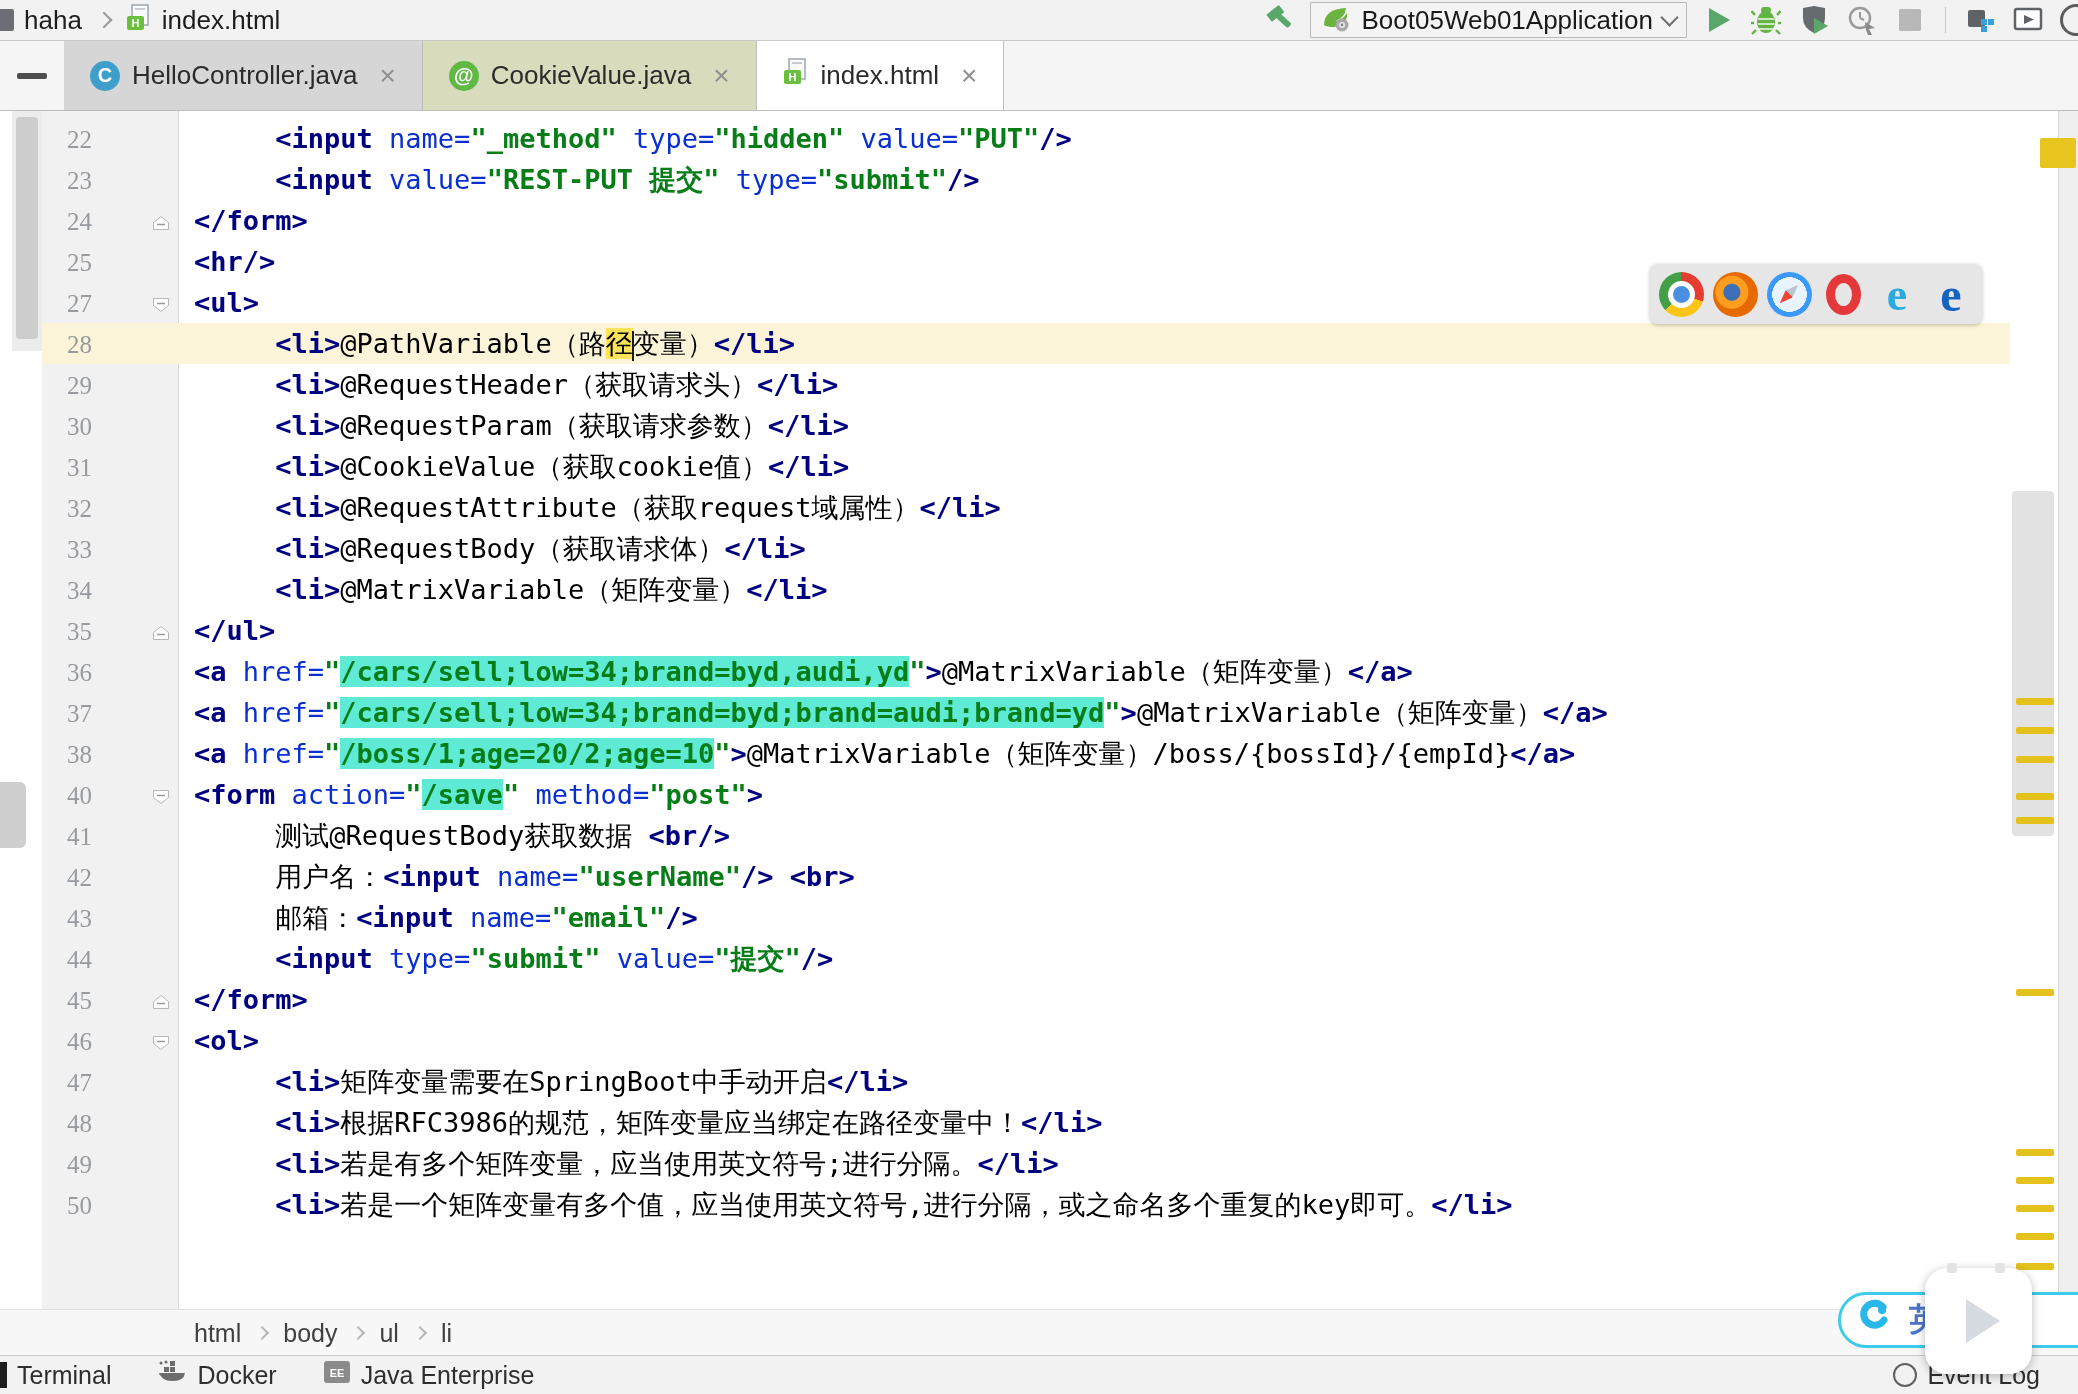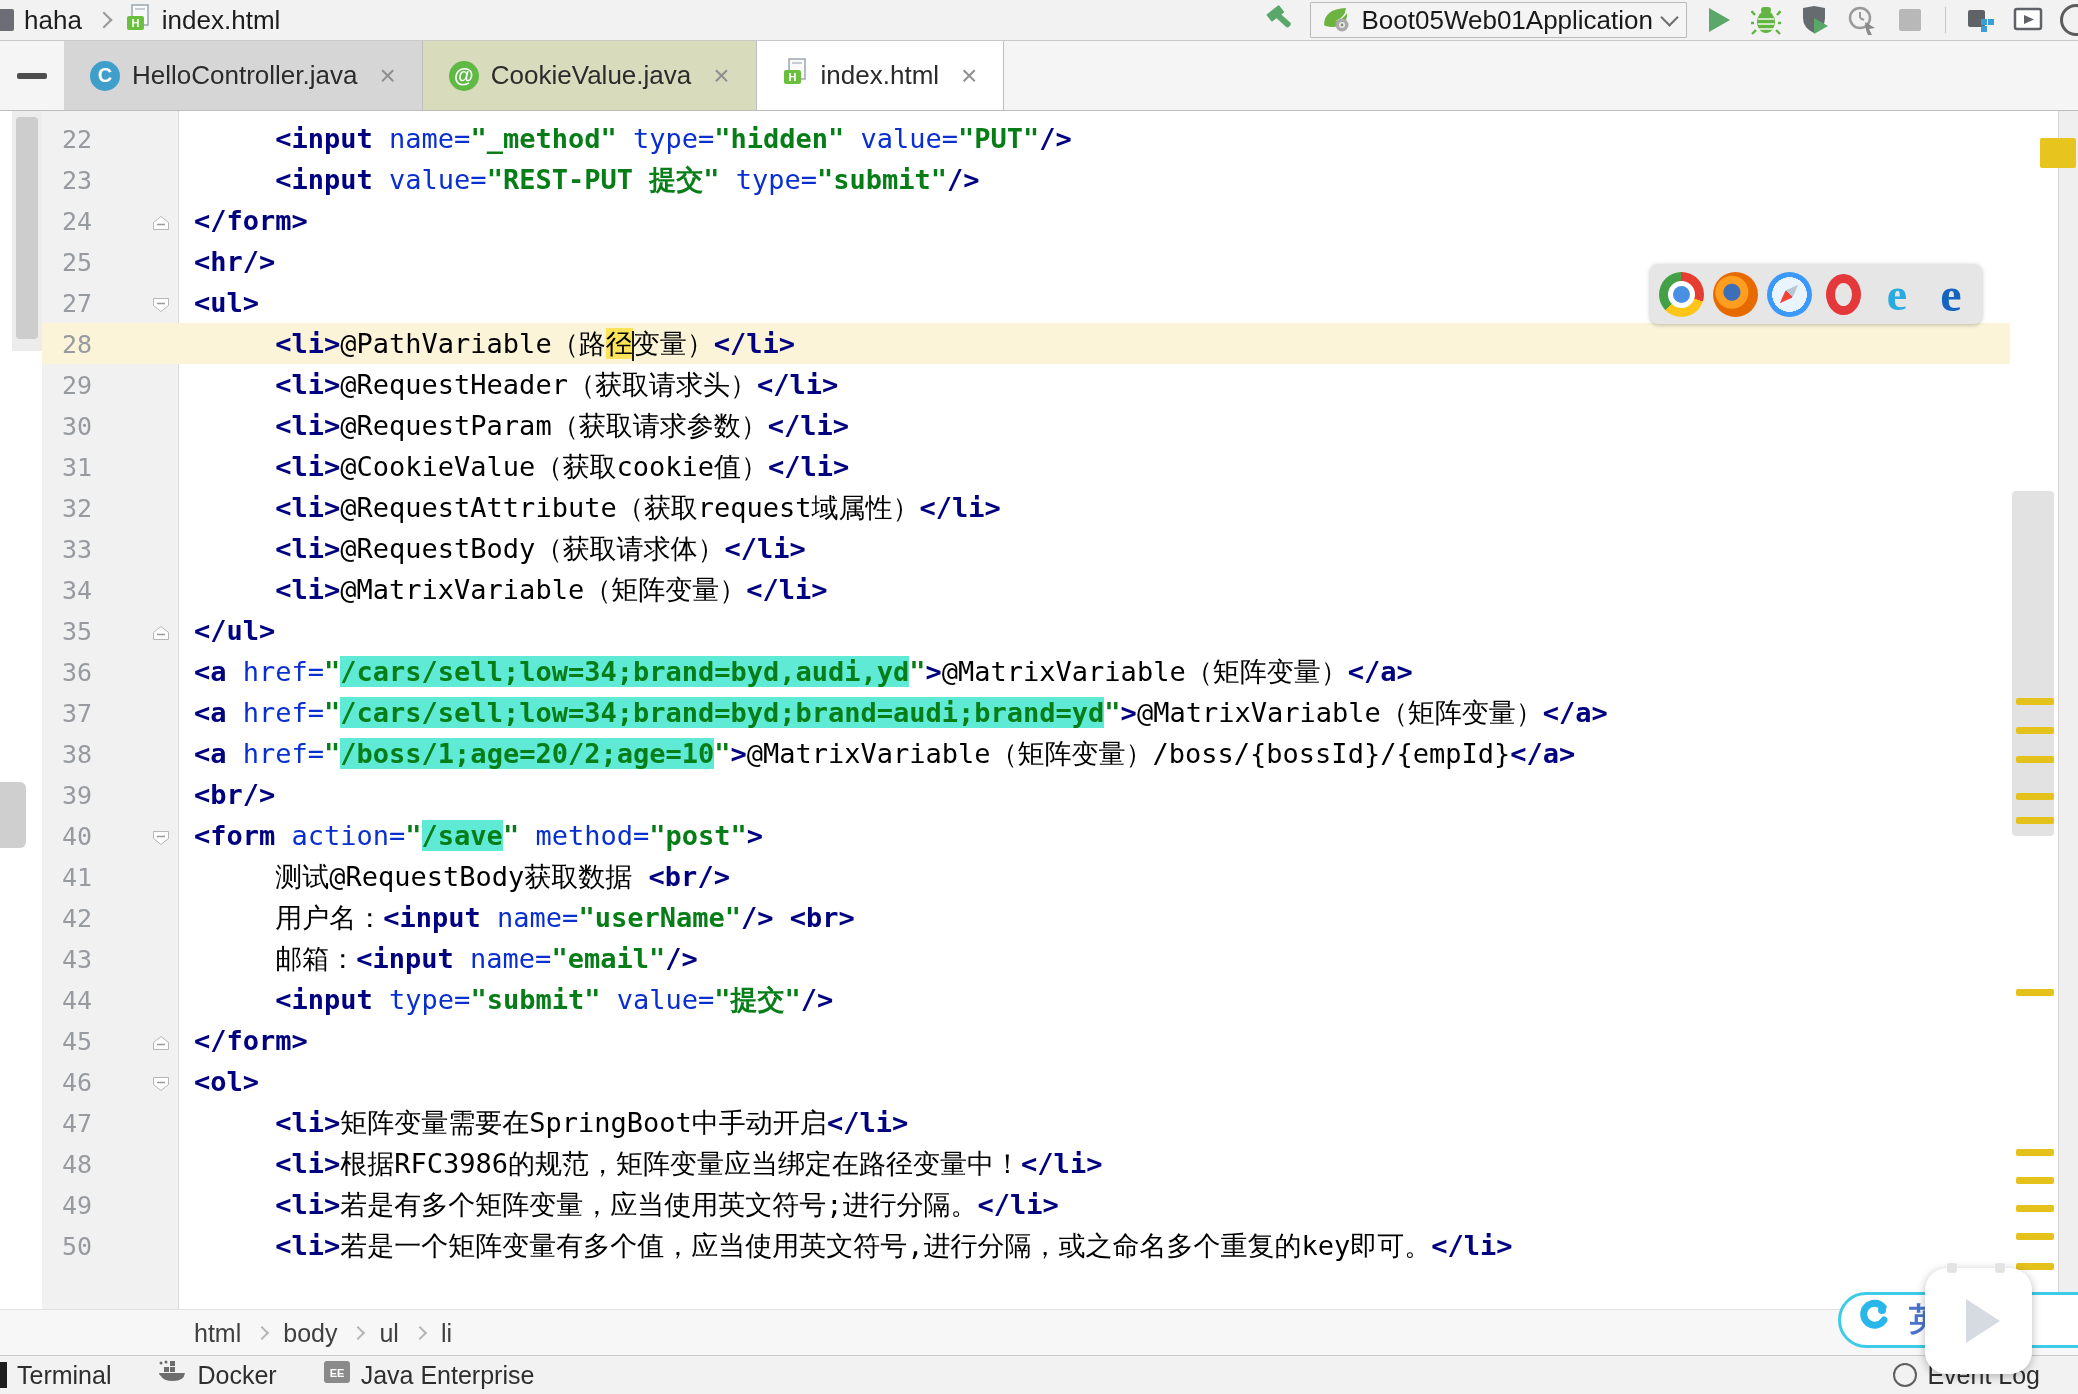--- a/index.html
+++ b/index.html
@@ -40,21 +40,21 @@
   .editor{position:absolute;left:0;top:111px;right:0;bottom:84px;background:#fff;overflow:hidden;}
   .lstrip{position:absolute;left:12px;top:0;width:30px;height:240px;background:#ececec;}
   .lthumb{position:absolute;left:16px;top:6px;width:22px;height:222px;background:#cdcdcd;border-radius:4px;}
   .lhandle{position:absolute;left:0;top:671px;width:26px;height:66px;background:#cfcfcf;border-radius:0 6px 6px 0;}
   .gutter-bg{position:absolute;left:42px;top:0;bottom:0;width:136px;background:#f1f1f1;
              border-right:1px solid #dadada;}
   .rows{position:absolute;left:42px;right:68px;top:7px;}
   .row{height:41px;white-space:pre;font-family:"DejaVu Sans Mono","Liberation Mono",monospace;
        font-size:27px;line-height:41px;}
   .row.caret-row{background:#fbf4d8;}
-  .lnum{display:inline-block;width:50px;text-align:right;color:#979ba0;font-size:25px;}
+  .lnum{display:inline-block;width:50px;text-align:right;color:#979ba0;font-size:25px;font-family:Liberation Serif, serif;}
   .foldcol{display:inline-block;width:86px;text-align:right;padding-right:8px;box-sizing:border-box;}
   .codetext{padding-left:16px;}
   .sg-t{color:#000080;font-weight:bold;}
   .sg-a{color:#0a2fd0;}
   .sg-v{color:#067d17;font-weight:bold;}
   .sg-vh{color:#067d17;font-weight:bold;background:#5eead4;}
   .sg-x{color:#000;}
   .sg-hl{background:#fde35a;}
   .sg-caret{display:inline-block;width:2px;height:30px;background:#1a1a1a;vertical-align:middle;margin:0 -1px;}
 
@@ -264,21 +264,20 @@
         <div class="row"><span class="lnum">32</span><span class="foldcol"></span><span class="codetext"><span class="sg-x">     </span><span class="sg-t">&lt;li&gt;</span><span class="sg-x">@RequestAttribute（获取request域属性）</span><span class="sg-t">&lt;/li&gt;</span></span></div>
         <div class="row"><span class="lnum">33</span><span class="foldcol"></span><span class="codetext"><span class="sg-x">     </span><span class="sg-t">&lt;li&gt;</span><span class="sg-x">@RequestBody（获取请求体）</span><span class="sg-t">&lt;/li&gt;</span></span></div>
         <div class="row"><span class="lnum">34</span><span class="foldcol"></span><span class="codetext"><span class="sg-x">     </span><span class="sg-t">&lt;li&gt;</span><span class="sg-x">@MatrixVariable（矩阵变量）</span><span class="sg-t">&lt;/li&gt;</span></span></div>
         <div class="row"><span class="lnum">35</span><span class="foldcol"><svg width="18" height="16" viewBox="0 0 18 16" style="vertical-align:middle">
               <path d="M1.5 14.5 h15 v-7 l-7.5 -6 l-7.5 6 z" fill="#fefefe" stroke="#b6b6b6"></path>
               <path d="M5 9.5 h8" stroke="#9a9a9a" stroke-width="1.5"></path>
             </svg></span><span class="codetext"><span class="sg-t">&lt;/ul&gt;</span></span></div>
         <div class="row"><span class="lnum">36</span><span class="foldcol"></span><span class="codetext"><span class="sg-t">&lt;a</span><span class="sg-a"> href=</span><span class="sg-v">"</span><span class="sg-vh">/cars/sell;low=34;brand=byd,audi,yd</span><span class="sg-v">"</span><span class="sg-t">&gt;</span><span class="sg-x">@MatrixVariable（矩阵变量）</span><span class="sg-t">&lt;/a&gt;</span></span></div>
         <div class="row"><span class="lnum">37</span><span class="foldcol"></span><span class="codetext"><span class="sg-t">&lt;a</span><span class="sg-a"> href=</span><span class="sg-v">"</span><span class="sg-vh">/cars/sell;low=34;brand=byd;brand=audi;brand=yd</span><span class="sg-v">"</span><span class="sg-t">&gt;</span><span class="sg-x">@MatrixVariable（矩阵变量）</span><span class="sg-t">&lt;/a&gt;</span></span></div>
         <div class="row"><span class="lnum">38</span><span class="foldcol"></span><span class="codetext"><span class="sg-t">&lt;a</span><span class="sg-a"> href=</span><span class="sg-v">"</span><span class="sg-vh">/boss/1;age=20/2;age=10</span><span class="sg-v">"</span><span class="sg-t">&gt;</span><span class="sg-x">@MatrixVariable（矩阵变量）/boss/{bossId}/{empId}</span><span class="sg-t">&lt;/a&gt;</span></span></div>
-        <div class="row"><span class="lnum">39</span><span class="foldcol"></span><span class="codetext"><span class="sg-t">&lt;br/&gt;</span></span></div>
         <div class="row"><span class="lnum">40</span><span class="foldcol"><svg width="18" height="16" viewBox="0 0 18 16" style="vertical-align:middle">
               <path d="M1.5 1.5 h15 v7 l-7.5 6 l-7.5 -6 z" fill="#fefefe" stroke="#b6b6b6"></path>
               <path d="M5 6.5 h8" stroke="#9a9a9a" stroke-width="1.5"></path>
             </svg></span><span class="codetext"><span class="sg-t">&lt;form</span><span class="sg-a"> action=</span><span class="sg-v">"</span><span class="sg-vh">/save</span><span class="sg-v">"</span><span class="sg-a"> method=</span><span class="sg-v">"post"</span><span class="sg-t">&gt;</span></span></div>
         <div class="row"><span class="lnum">41</span><span class="foldcol"></span><span class="codetext"><span class="sg-x">     测试@RequestBody获取数据 </span><span class="sg-t">&lt;br/&gt;</span></span></div>
         <div class="row"><span class="lnum">42</span><span class="foldcol"></span><span class="codetext"><span class="sg-x">     用户名：</span><span class="sg-t">&lt;input</span><span class="sg-a"> name=</span><span class="sg-v">"userName"</span><span class="sg-t">/&gt;</span><span class="sg-x"> </span><span class="sg-t">&lt;br&gt;</span></span></div>
         <div class="row"><span class="lnum">43</span><span class="foldcol"></span><span class="codetext"><span class="sg-x">     邮箱：</span><span class="sg-t">&lt;input</span><span class="sg-a"> name=</span><span class="sg-v">"email"</span><span class="sg-t">/&gt;</span></span></div>
         <div class="row"><span class="lnum">44</span><span class="foldcol"></span><span class="codetext"><span class="sg-x">     </span><span class="sg-t">&lt;input</span><span class="sg-a"> type=</span><span class="sg-v">"submit"</span><span class="sg-a"> value=</span><span class="sg-v">"提交"</span><span class="sg-t">/&gt;</span></span></div>
         <div class="row"><span class="lnum">45</span><span class="foldcol"><svg width="18" height="16" viewBox="0 0 18 16" style="vertical-align:middle">
               <path d="M1.5 14.5 h15 v-7 l-7.5 -6 l-7.5 6 z" fill="#fefefe" stroke="#b6b6b6"></path>

